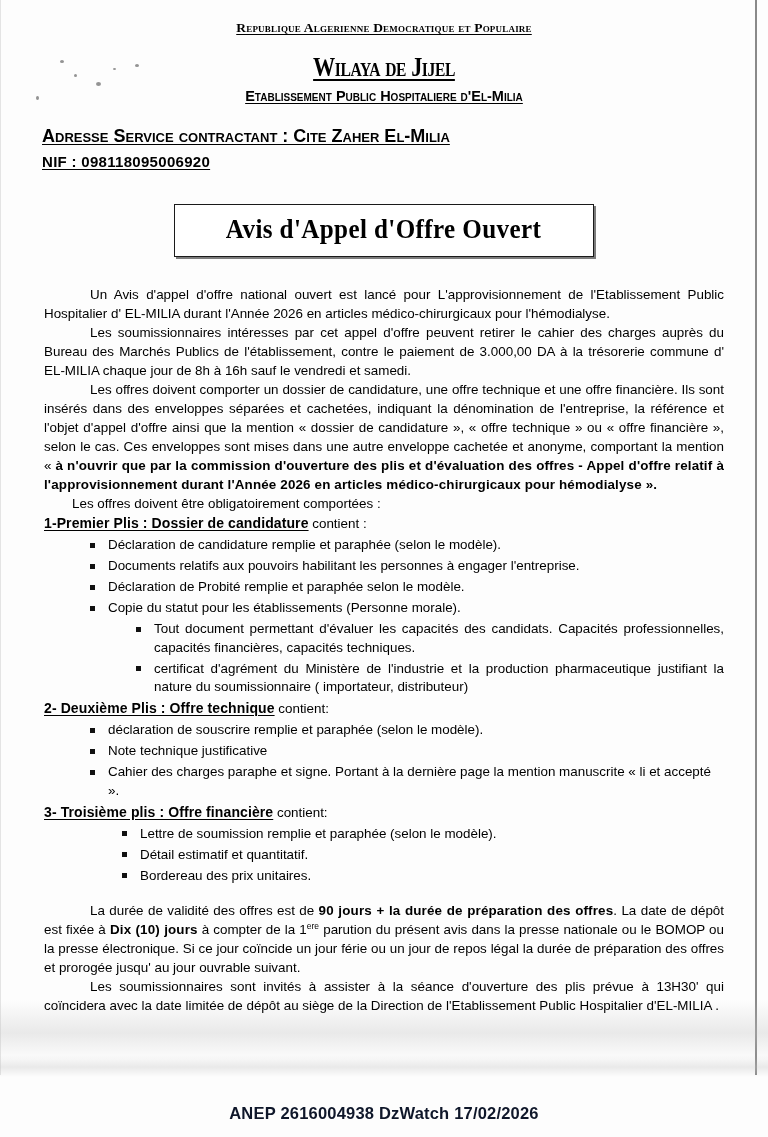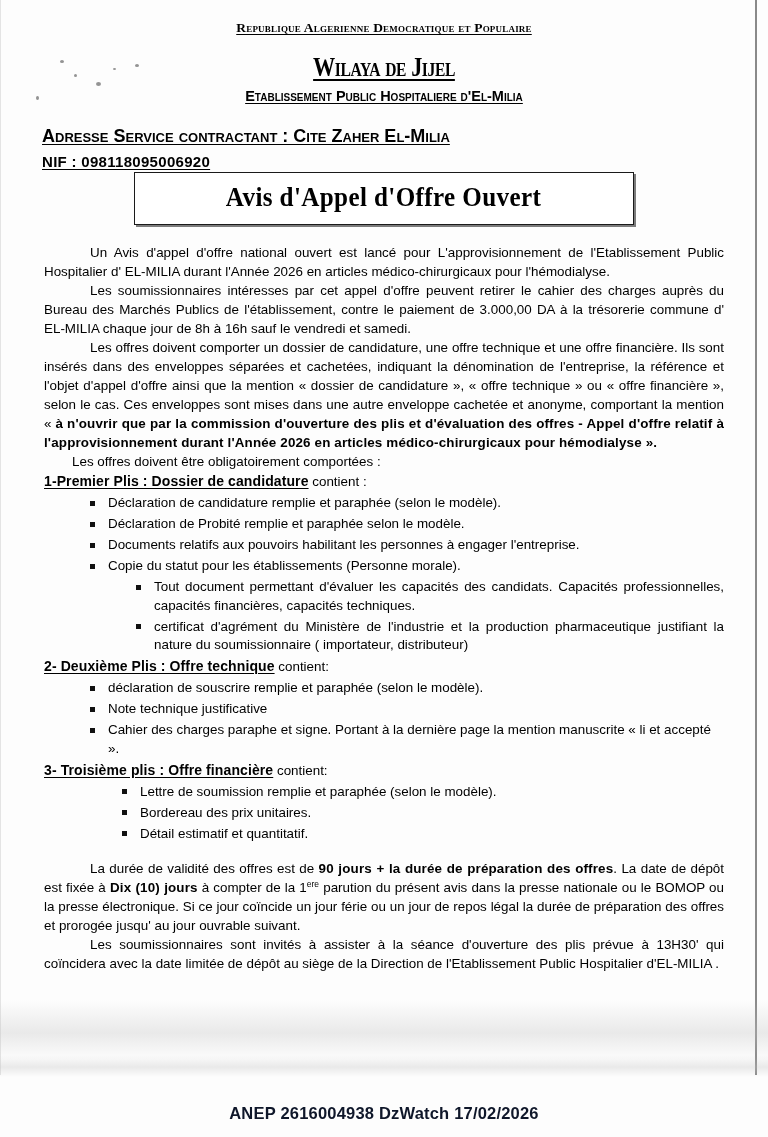--- a/index.html
+++ b/index.html
@@ -104,22 +104,22 @@
     font-size: 15px;
     text-decoration: underline;
     text-underline-offset: 2px;
     margin-top: 6px;
     margin-left: -2px;
     letter-spacing: .3px;
   }
 
   
   .title-wrap {
-    margin: 2px auto 0 auto;
-    width: 500px;
+    margin: 34px auto 0 auto;
+    width: 420px;
     position: relative;
     border-radius: 13px;
   }
   .title-box {
     border: 1.5px solid #1a1a1a;
     box-shadow: 2px 2px 0 0 #7c7c7c;
     padding: 9px 6px 11px 6px;
     text-align: center;
     background: #ffffff;
   }
@@ -127,21 +127,21 @@
     font-family: "Liberation Serif", serif;
     font-weight: bold;
     font-size: 27px;
     letter-spacing: .4px;
     transform: scaleX(.93);
     display: inline-block;
   }
 
   
   .body {
-    margin-top: 18px;
+    margin-top: 28px;
     font-size: 13.4px;
     line-height: 1.42;
   }
   p.para {
     margin: 0;
     text-align: justify;
     text-indent: 46px;
     hyphens: none;
   }
   .bb {
@@ -245,39 +245,39 @@
       <p class="para">Un Avis d'appel d'offre national ouvert est lancé pour L'approvisionnement   de l'Etablissement Public Hospitalier d' EL-MILIA durant l'Année 2026  en articles médico-chirurgicaux pour l'hémodialyse.</p>
       <p class="para">Les soumissionnaires intéresses par cet appel d'offre peuvent retirer le cahier des charges auprès du Bureau des Marchés Publics de l'établissement, contre le paiement de 3.000,00 DA à la trésorerie commune d' EL-MILIA chaque jour de 8h à 16h sauf le vendredi et samedi.</p>
 
       <p class="para"><span>Les offres doivent comporter un dossier de candidature, une offre technique et une offre financière. Ils sont insérés dans des enveloppes séparées et cachetées, indiquant la dénomination de l'entreprise, la référence et l'objet d'appel d'offre ainsi que la mention « dossier de candidature », « offre technique » ou « offre financière », selon le cas. Ces enveloppes sont mises dans une autre enveloppe cachetée et anonyme, comportant la mention « </span><span class="bb">à n'ouvrir que par la commission d'ouverture des plis et d'évaluation des offres - Appel d'offre relatif à l'approvisionnement durant l'Année 2026 en articles médico-chirurgicaux pour hémodialyse ».</span></p>
 
       <p class="line-plain">Les offres doivent être obligatoirement comportées :</p>
 
       <div class="section-head"><span class="hd">1-Premier Plis : Dossier  de candidature</span><span class="tail"> contient :</span></div>
       <ul class="blist">
         <li><span class="bullet"></span><span class="txt">Déclaration de candidature remplie et paraphée (selon le modèle).</span></li>
+        <li><span class="bullet"></span><span class="txt">Documents relatifs aux pouvoirs habilitant les personnes à engager l'entreprise.</span></li>
         <li><span class="bullet"></span><span class="txt">Déclaration de Probité remplie et paraphée selon le modèle.</span></li>
-        <li><span class="bullet"></span><span class="txt">Documents relatifs aux pouvoirs habilitant les personnes à engager l'entreprise.</span></li>
         <li><span class="bullet"></span><span class="txt">Copie du statut pour les établissements (Personne morale).</span></li>
         <li class="justify outdent" style="padding-left:64px"><span class="bullet" style="left:46px"></span><span class="txt">Tout document permettant d'évaluer les capacités des candidats. Capacités professionnelles, capacités financières, capacités techniques.</span></li>
         <li class="justify outdent" style="padding-left:64px"><span class="bullet" style="left:46px"></span><span class="txt">certificat d'agrément du Ministère de l'industrie et la production pharmaceutique justifiant la nature du soumissionnaire ( importateur, distributeur)</span></li>
       </ul>
 
       <div class="section-head"><span class="hd">2- Deuxième Plis : Offre technique</span><span class="tail"> contient:</span></div>
       <ul class="blist">
         <li><span class="bullet"></span><span class="txt">déclaration de souscrire remplie et paraphée (selon le modèle).</span></li>
         <li><span class="bullet"></span><span class="txt">Note technique justificative</span></li>
         <li><span class="bullet"></span><span class="txt">Cahier des charges paraphe et signe. Portant à la dernière page la mention manuscrite « li et accepté ».</span></li>
       </ul>
 
       <div class="section-head"><span class="hd">3- Troisième plis : Offre financière</span><span class="tail"> contient:</span></div>
       <ul class="blist deep">
         <li><span class="bullet"></span><span class="txt">Lettre de soumission remplie et paraphée (selon le modèle).</span></li>
+        <li><span class="bullet"></span><span class="txt">Détail estimatif et quantitatif.</span></li>
         <li><span class="bullet"></span><span class="txt">Bordereau des prix unitaires.</span></li>
-        <li><span class="bullet"></span><span class="txt">Détail estimatif et quantitatif.</span></li>
       </ul>
 
       <div class="gap-m"></div>
 
       <p class="para"><span>La durée de validité des offres est de </span><span class="bb">90 jours + la durée de préparation des offres</span><span>. La date de dépôt est fixée à </span><span class="bb">Dix (10)  jours</span><span> à compter de la 1</span><sup>ere</sup><span> parution du présent avis dans la presse nationale ou le BOMOP ou la presse électronique. Si ce jour coïncide un jour férie ou un jour de repos légal la durée de préparation des offres et prorogée jusqu' au jour ouvrable  suivant.</span></p>
 
       <p class="para">Les soumissionnaires sont invités à assister à la séance d'ouverture des plis prévue à 13H30' qui coïncidera avec la date limitée de dépôt au siège de la Direction de l'Etablissement Public Hospitalier d'EL-MILIA .</p>
 
     </div>
   </div>

